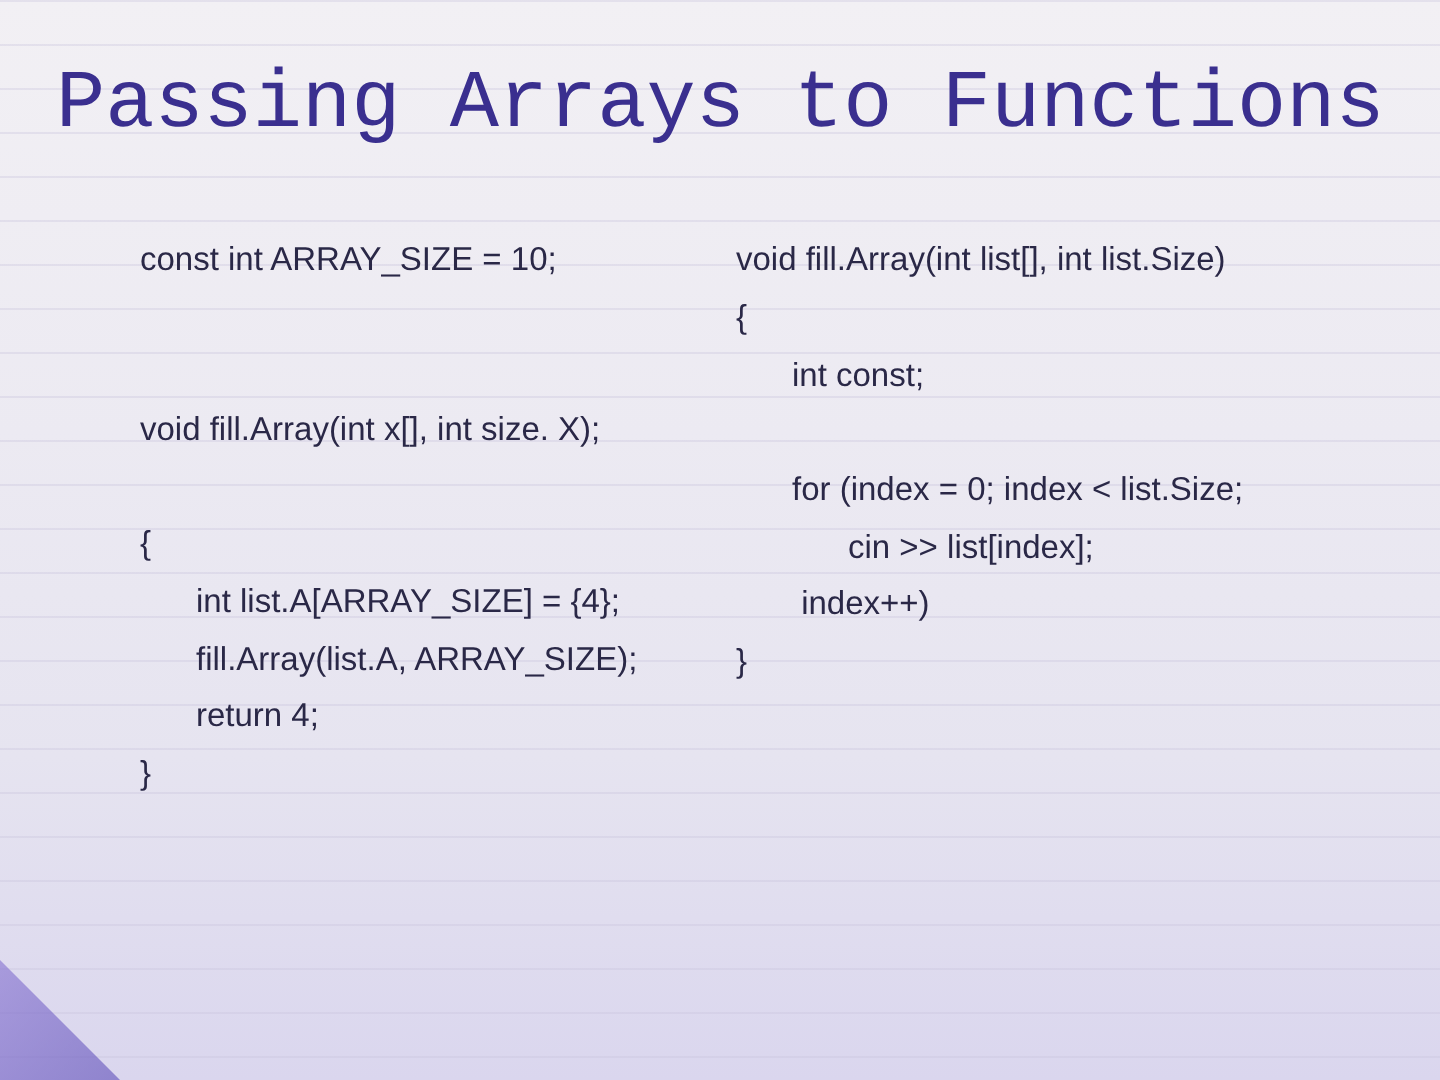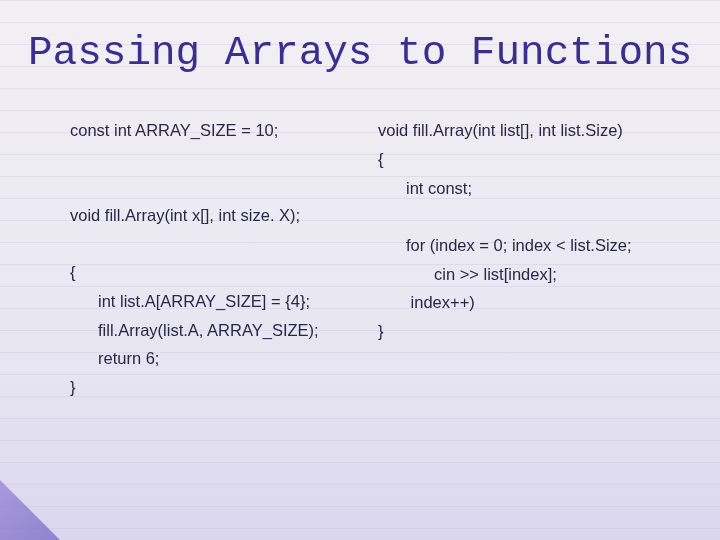--- a/index.html
+++ b/index.html
@@ -21,21 +21,21 @@
     font-weight: 400;
     padding: 30px 0 16px 28px;
     position: relative;
     z-index: 1;
   }
   .cols {
     display: flex;
     padding: 24px 20px 0 70px;
     position: relative;
     z-index: 1;
-    gap: 18px;
+    gap: 8px;
   }
   .col-left { flex: 0 0 290px; }
   .col-right { flex: 1; }
   .code {
     font-family: Verdana, Geneva, sans-serif;
     font-size: 16.5px;
     color: #2a2847;
     line-height: 1.75;
     white-space: pre;
   }
@@ -61,21 +61,21 @@
 <div class="cols">
   <div class="col-left">
     <div class="code">const int ARRAY_SIZE = 10;</div>
     <div class="gap"></div>
     <div class="gap"></div>
     <div class="code">void fill.Array(int x[], int size. X);</div>
     <div class="gap"></div>
     <div class="code">{</div>
     <div class="code ind1">int list.A[ARRAY_SIZE] = {4};</div>
     <div class="code ind1">fill.Array(list.A, ARRAY_SIZE);</div>
-    <div class="code ind1">return 6;</div>
+    <div class="code ind1">return 4;</div>
     <div class="code">}</div>
   </div>
 
   <div class="col-right">
     <div class="code">void fill.Array(int list[], int list.Size)</div>
     <div class="code">{</div>
     <div class="code ind1">int const;</div>
     <div class="gap"></div>
     <div class="code ind1">for (index = 0; index &lt; list.Size;</div>
     <div class="code ind3">cin &gt;&gt; list[index];</div>

